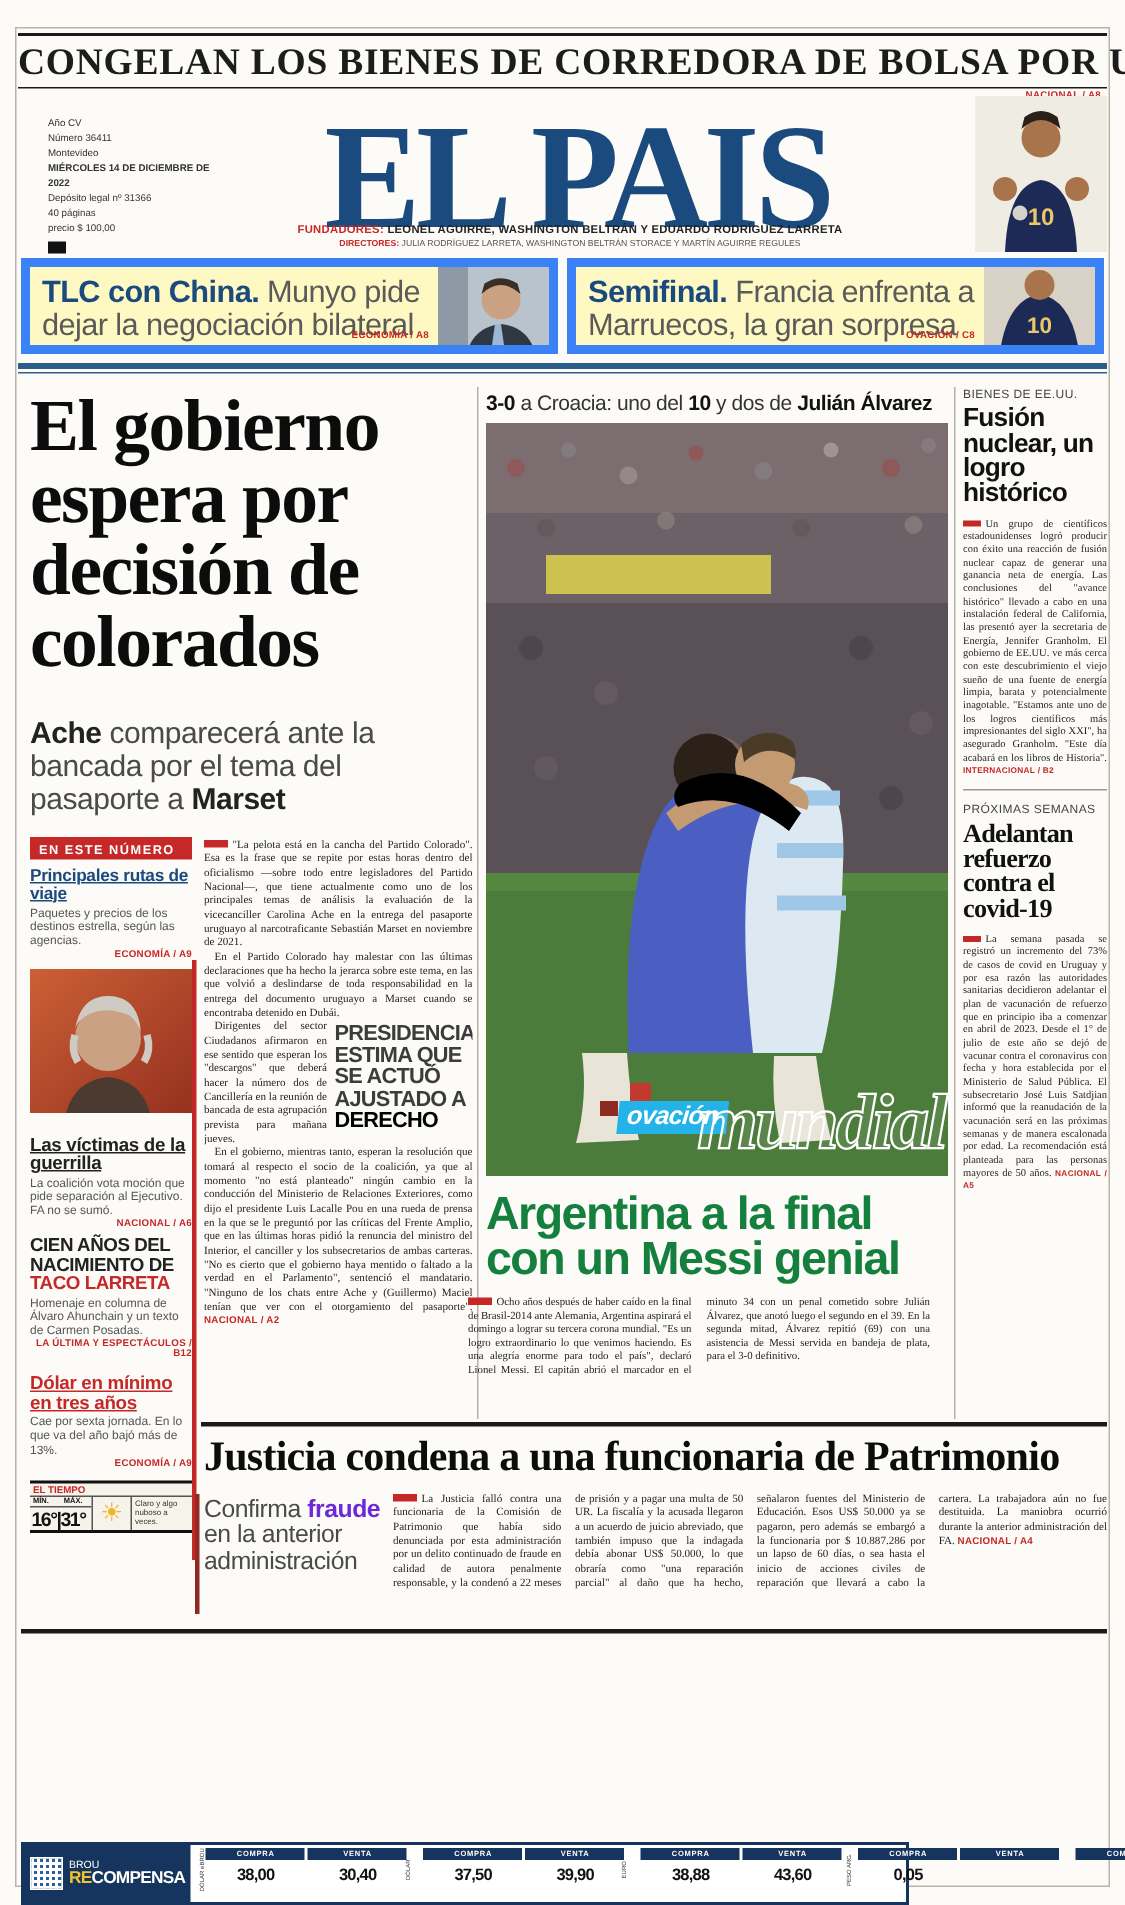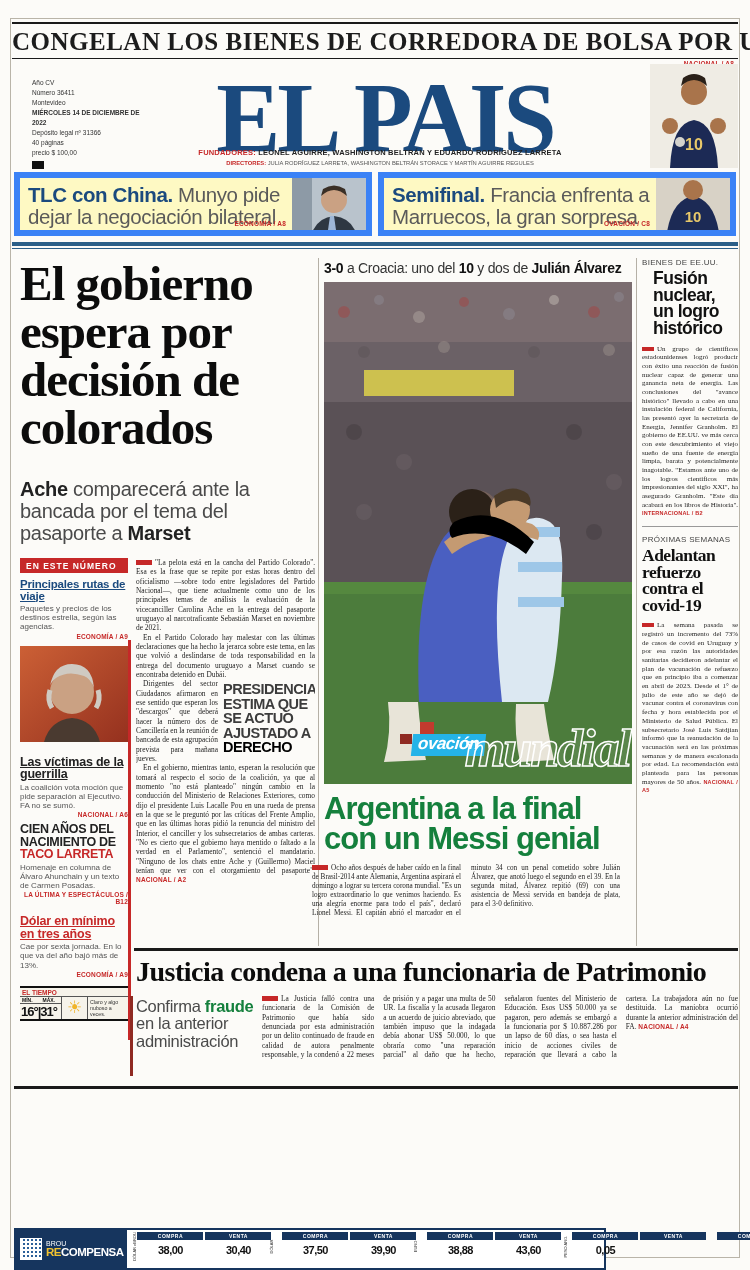--- a/index.html
+++ b/index.html
@@ -92,21 +92,21 @@
   
   .rc-kicker { font-size:8px; color:#444; letter-spacing:.3px; }
   .rc-headline { font-weight:bold; font-size:17.5px; line-height:.95; letter-spacing:-.5px; color:#111; }
   .rc-body { font-family:"Liberation Serif",serif; font-size:7px; line-height:1.24; color:#1d1d1d; text-align:justify; }
   .rc-div { border-top:1px solid #999; }
 
   
   .bottom-headline { font-family:"Liberation Serif",serif; font-weight:bold; font-size:28px;
                      letter-spacing:-.5px; color:#0c0c0c; }
   .bottom-sub { font-size:16.5px; line-height:1.05; color:#4a4a4a; letter-spacing:-.3px; }
-  .bottom-sub b { color:#15803d; }
+  .bottom-sub b { color:#6d28d9; }
   .bottom-body { column-count:4; column-gap:9px; }
 
   
   .ticker { border:2px solid #16355e; background:#fff; display:flex; align-items:stretch; }
   .brou { background:#16355e; color:#fff; width:150px; display:flex; align-items:center; gap:4px; padding:3px 4px; }
   .brou .qr { width:22px; height:22px; background:
       repeating-linear-gradient(0deg,#fff 0 2px,#16355e 2px 4px),
       repeating-linear-gradient(90deg,#fff 0 2px,#16355e 2px 4px); background-blend-mode:screen;
       border:1px solid #fff; }
   .brou .t1 { font-size:7px; line-height:1; }
@@ -316,21 +316,21 @@
 
   <div class="abs center-headline" style="left:324px;top:794px;width:308px;">Argentina a la final con un Messi genial</div>
 
   <div class="abs bodytext center-body" style="left:312px;top:864px;width:308px;height:82px;overflow:hidden;font-size:7.2px;">
     <span class="redbar"></span><span>Ocho años después de haber caído en la final de Brasil-2014 ante Alemania, Argentina aspirará el domingo a lograr su tercera corona mundial. "Es un logro extraordinario lo que venimos haciendo. Es una alegría enorme para todo el país", declaró Lionel Messi. El capitán abrió el marcador en el minuto 34 con un penal cometido sobre Julián Álvarez, que anotó luego el segundo en el 39. En la segunda mitad, Álvarez repitió (69) con una asistencia de Messi servida en bandeja de plata, para el 3-0 definitivo.</span>
   </div>
 
   <div class="abs" style="left:642px;top:258px;width:96px;height:688px;overflow:hidden;">
     <div>
       <div class="rc-kicker">BIENES DE EE.UU.</div>
-      <div class="rc-headline" style="margin-top:3px;margin-left:11px;">Fusión nuclear, un logro histórico</div>
+      <div class="rc-headline" style="margin-top:3px;">Fusión nuclear, un logro histórico</div>
       <div class="rc-body" style="margin-top:8px;">
         <span class="redbar" style="width:12px;height:4px;"></span><span>Un grupo de científicos estadounidenses logró producir con éxito una reacción de fusión nuclear capaz de generar una ganancia neta de energía. Las conclusiones del "avance histórico" llevado a cabo en una instalación federal de California, las presentó ayer la secretaria de Energía, Jennifer Granholm. El gobierno de EE.UU. ve más cerca con este descubrimiento el viejo sueño de una fuente de energía limpia, barata y potencialmente inagotable. "Estamos ante uno de los logros científicos más impresionantes del siglo XXI", ha asegurado Granholm. "Este día acabará en los libros de Historia".</span>
         <span class="tag" style="display:inline;font-size:5.5px;">INTERNACIONAL / B2</span>
       </div>
     </div>
     <div class="rc-div" style="margin:8px 0;"></div>
     <div>
       <div class="rc-kicker">PRÓXIMAS SEMANAS</div>
       <div class="rc-headline" style="margin-top:3px;font-family:Liberation Serif, serif;">Adelantan refuerzo contra el covid-19</div>
       <div class="rc-body" style="margin-top:8px;">

